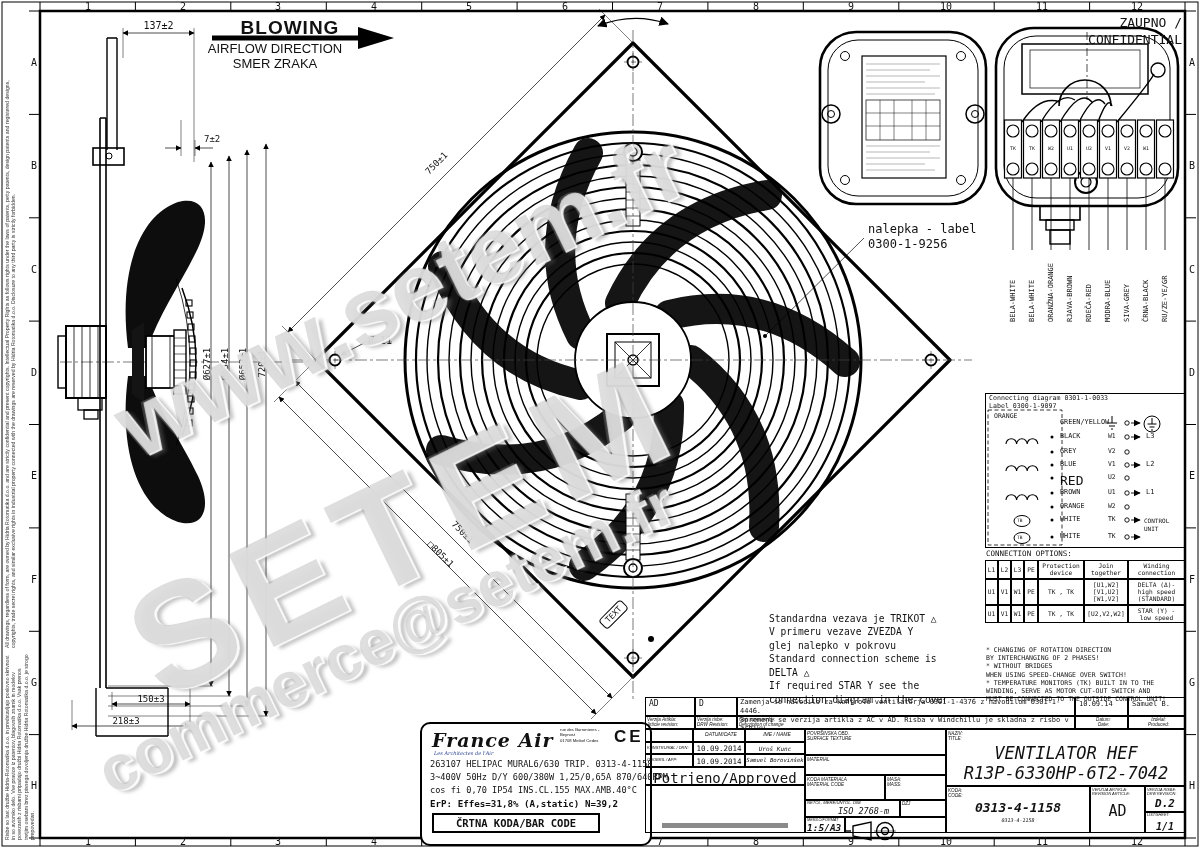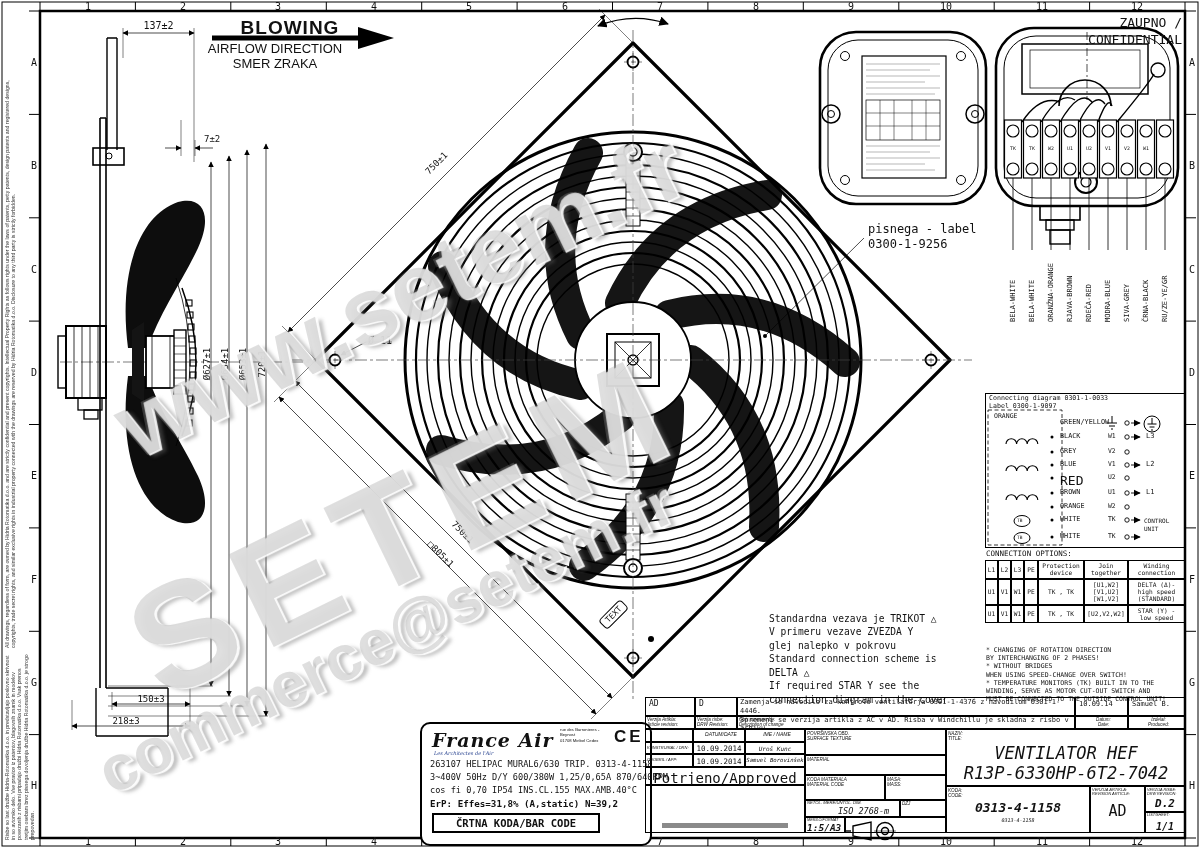--- a/index.html
+++ b/index.html
@@ -386,21 +386,21 @@
   <div class="dimv" style="left:208px;top:359px">Ø653±1</div>
   <div class="dimv" style="left:227px;top:359px">720±1</div>
   <div class="t c" style="left:116px;top:694px;width:70px;font-size:9px">150±3</div>
   <div class="t c" style="left:95px;top:716px;width:62px;font-size:9px">218±3</div>
   <div class="t c rotm45" style="left:402px;top:158px;width:70px;font-size:9px">750±1</div>
   <div class="t c rot45" style="left:427px;top:527px;width:70px;font-size:9px">750±1</div>
   <div class="t c rot45" style="left:405px;top:549px;width:70px;font-size:9px">□805±1</div>
   <div class="t" style="left:368px;top:334px;font-size:10px">Ø 11</div>
   <div class="tag rotm45" style="left:598px;top:608px">TEXT</div>
 
-  <div class="t" style="left:868px;top:222px;font-size:12px">pisnega - label</div>
+  <div class="t" style="left:868px;top:222px;font-size:12px">nalepka - label</div>
   <div class="t" style="left:868px;top:237px;font-size:12px">0300-1-9256</div>
 
   <div class="t c" style="left:1005px;top:146px;width:16px;font-size:4.8px">TK</div>
   <div class="t c" style="left:1024px;top:146px;width:16px;font-size:4.8px">TK</div>
   <div class="t c" style="left:1043px;top:146px;width:16px;font-size:4.8px">W2</div>
   <div class="t c" style="left:1062px;top:146px;width:16px;font-size:4.8px">U1</div>
   <div class="t c" style="left:1081px;top:146px;width:16px;font-size:4.8px">U2</div>
   <div class="t c" style="left:1100px;top:146px;width:16px;font-size:4.8px">V1</div>
   <div class="t c" style="left:1119px;top:146px;width:16px;font-size:4.8px">V2</div>
   <div class="t c" style="left:1138px;top:146px;width:16px;font-size:4.8px">W1</div>

